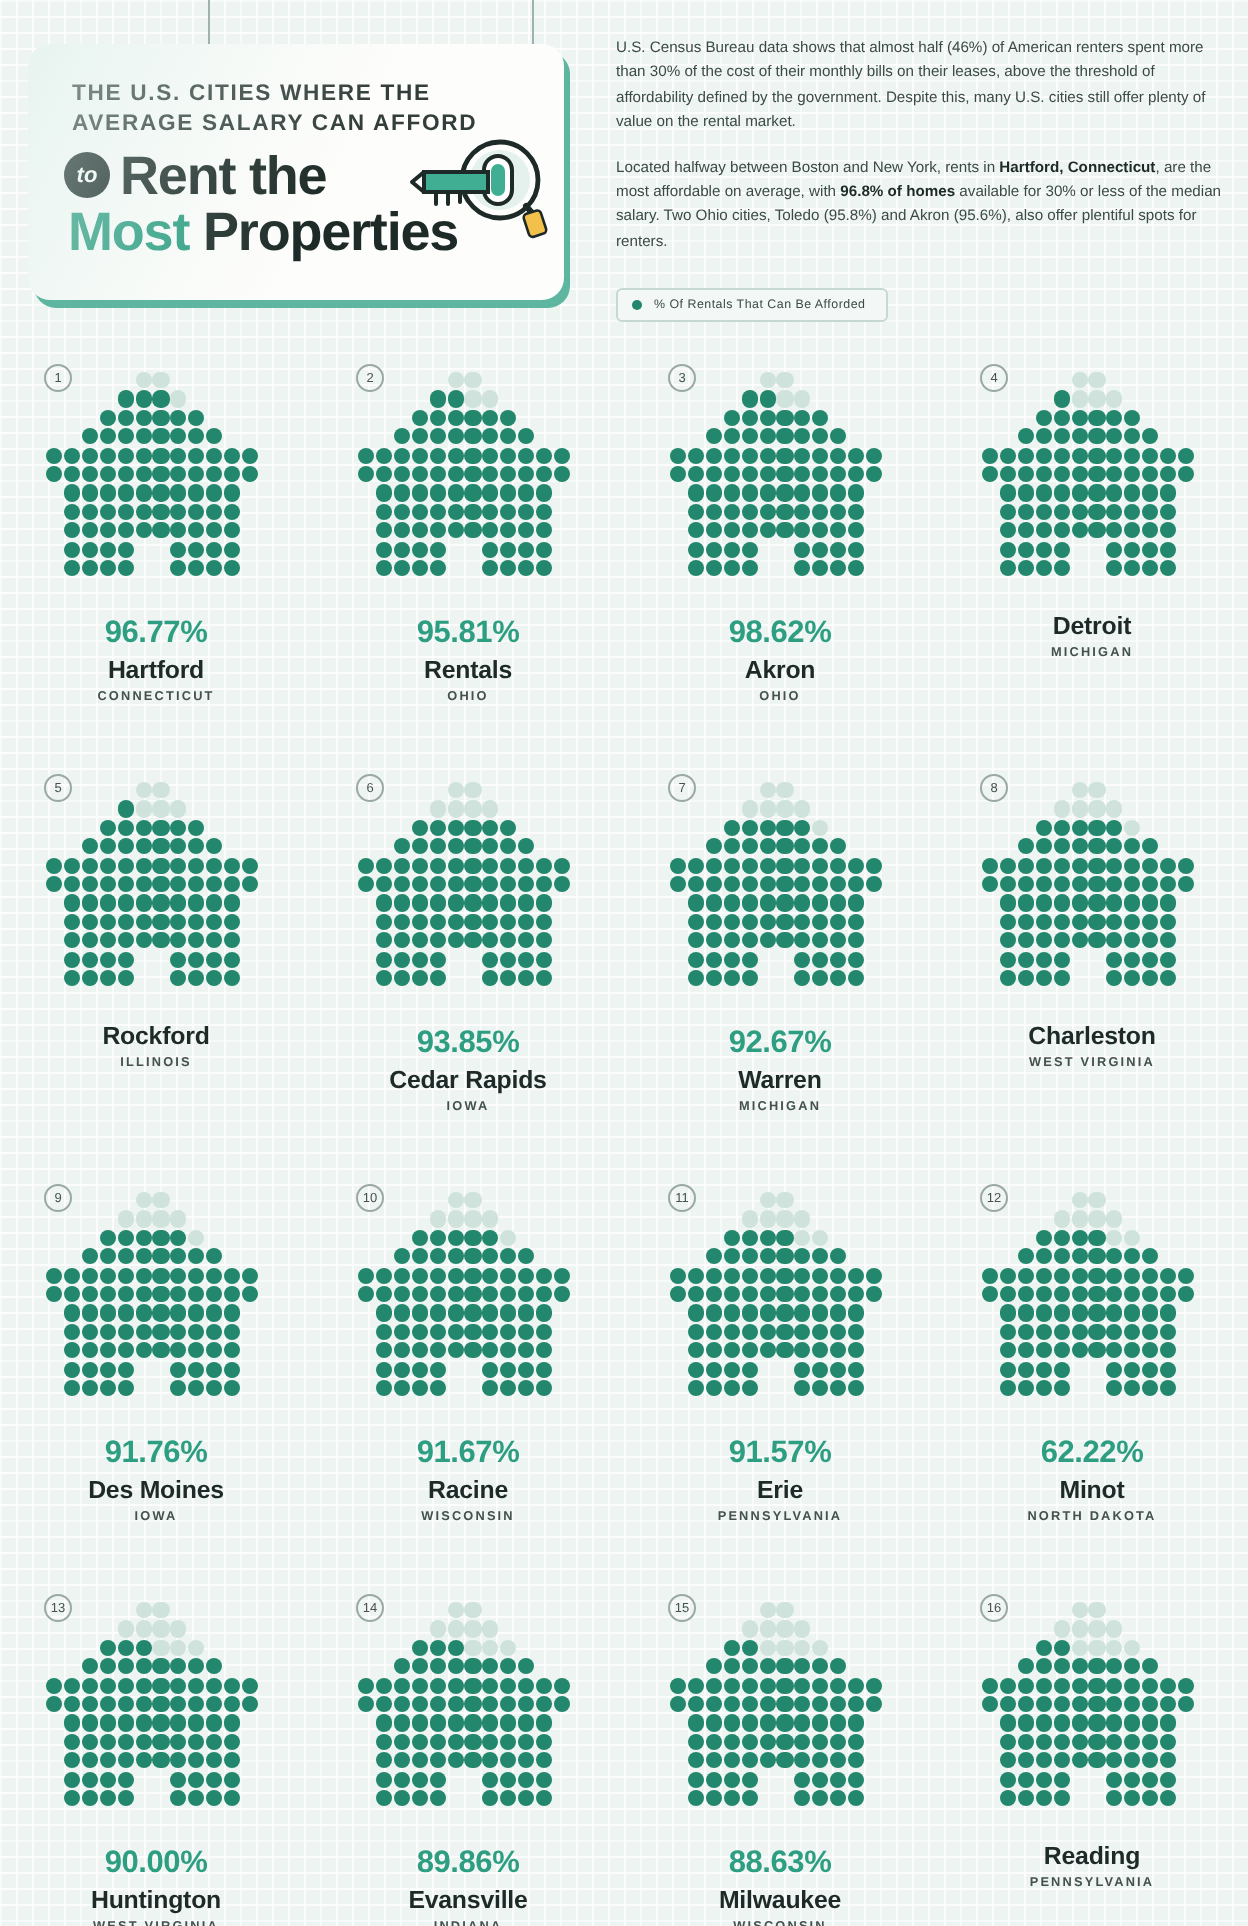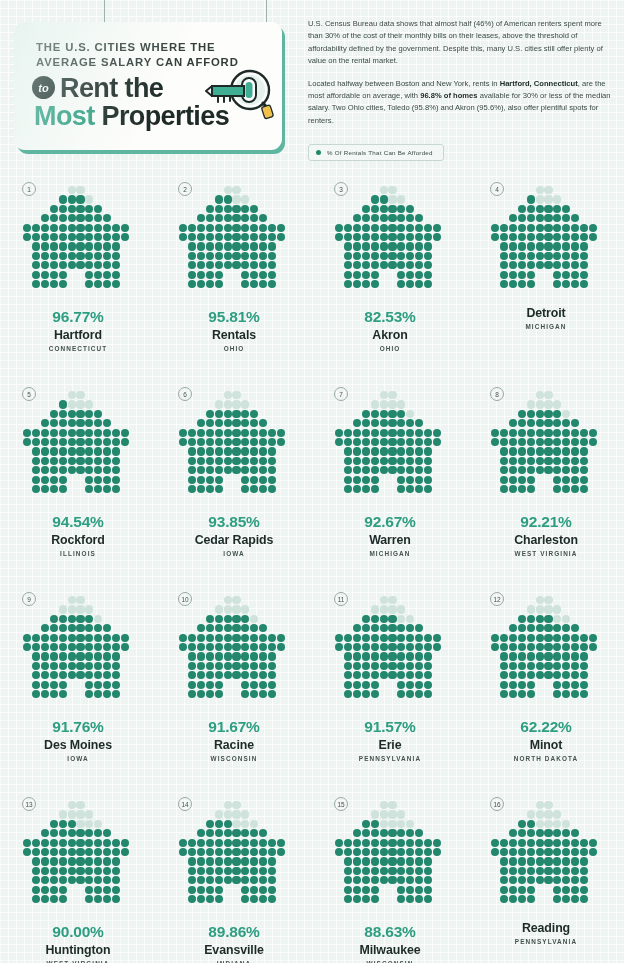--- a/index.html
+++ b/index.html
@@ -457,21 +457,21 @@
           <span class="dot" style="left: 53.4px; top: 18.8px;"></span>
           <span class="dot" style="left: 62.3px; top: 18.8px;"></span>
           <span class="dot" style="left: 71.2px; top: 18.8px;"></span>
           <span class="dot" style="left: 35.6px; top: 9.4px;"></span>
           <span class="dot" style="left: 44.5px; top: 9.4px;"></span>
           <span class="dot off" style="left: 53.4px; top: 9.4px;"></span>
           <span class="dot off" style="left: 62.3px; top: 9.4px;"></span>
           <span class="dot off" style="left: 44.5px; top: 0px;"></span>
           <span class="dot off" style="left: 53.4px; top: 0px;"></span>
         </div>
-        <div class="pct">82.53%</div>
+        <div class="pct">98.62%</div>
         <div class="cname">Akron</div>
         <div class="cstate">OHIO</div>
       </div>
       <div class="city">
         <div class="rank">4</div>
         <div class="house">
           <span class="dot" style="left: 8.9px; top: 94px;"></span>
           <span class="dot" style="left: 17.8px; top: 94px;"></span>
           <span class="dot" style="left: 26.7px; top: 94px;"></span>
           <span class="dot" style="left: 35.6px; top: 94px;"></span>
@@ -652,21 +652,20 @@
           <span class="dot" style="left: 53.4px; top: 18.8px;"></span>
           <span class="dot" style="left: 62.3px; top: 18.8px;"></span>
           <span class="dot" style="left: 71.2px; top: 18.8px;"></span>
           <span class="dot" style="left: 35.6px; top: 9.4px;"></span>
           <span class="dot off" style="left: 44.5px; top: 9.4px;"></span>
           <span class="dot off" style="left: 53.4px; top: 9.4px;"></span>
           <span class="dot off" style="left: 62.3px; top: 9.4px;"></span>
           <span class="dot off" style="left: 44.5px; top: 0px;"></span>
           <span class="dot off" style="left: 53.4px; top: 0px;"></span>
         </div>
-        <div class="pct">94.54%</div>
         <div class="cname">Rockford</div>
         <div class="cstate">ILLINOIS</div>
       </div>
       <div class="city">
         <div class="rank">6</div>
         <div class="house">
           <span class="dot" style="left: 8.9px; top: 94px;"></span>
           <span class="dot" style="left: 17.8px; top: 94px;"></span>
           <span class="dot" style="left: 26.7px; top: 94px;"></span>
           <span class="dot" style="left: 35.6px; top: 94px;"></span>
@@ -946,21 +945,20 @@
           <span class="dot" style="left: 53.4px; top: 18.8px;"></span>
           <span class="dot" style="left: 62.3px; top: 18.8px;"></span>
           <span class="dot off" style="left: 71.2px; top: 18.8px;"></span>
           <span class="dot off" style="left: 35.6px; top: 9.4px;"></span>
           <span class="dot off" style="left: 44.5px; top: 9.4px;"></span>
           <span class="dot off" style="left: 53.4px; top: 9.4px;"></span>
           <span class="dot off" style="left: 62.3px; top: 9.4px;"></span>
           <span class="dot off" style="left: 44.5px; top: 0px;"></span>
           <span class="dot off" style="left: 53.4px; top: 0px;"></span>
         </div>
-        <div class="pct">92.21%</div>
         <div class="cname">Charleston</div>
         <div class="cstate">WEST VIRGINIA</div>
       </div>
       <div class="city">
         <div class="rank">9</div>
         <div class="house">
           <span class="dot" style="left: 8.9px; top: 94px;"></span>
           <span class="dot" style="left: 17.8px; top: 94px;"></span>
           <span class="dot" style="left: 26.7px; top: 94px;"></span>
           <span class="dot" style="left: 35.6px; top: 94px;"></span>

